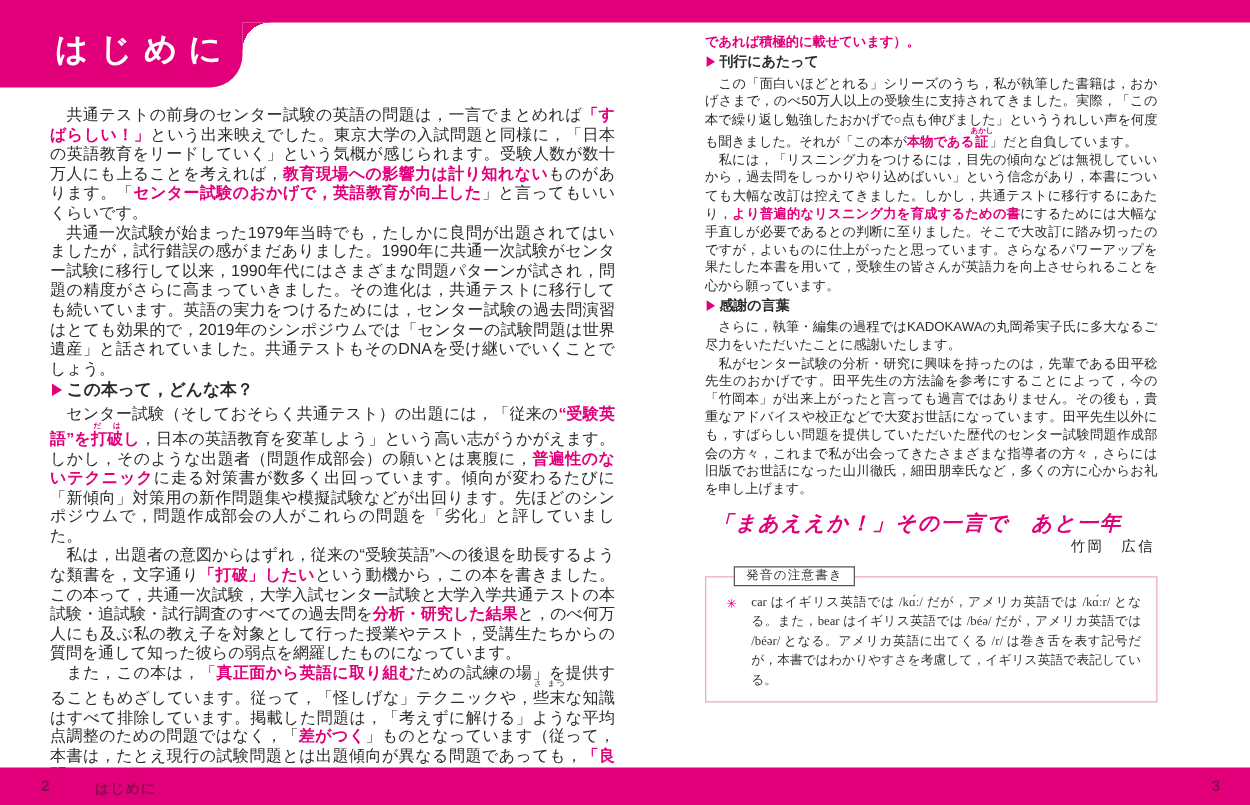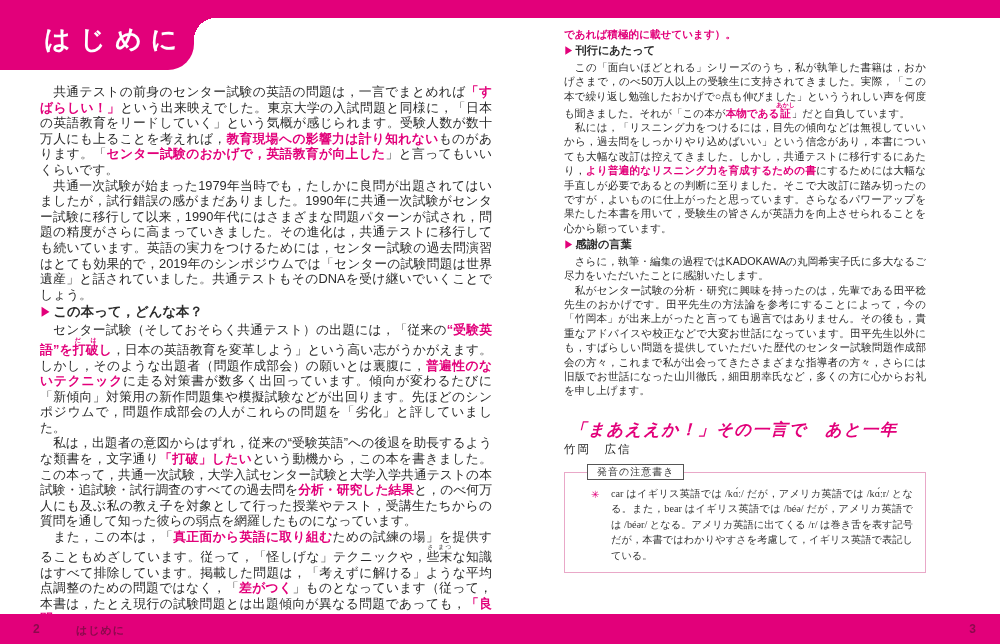--- a/index.html
+++ b/index.html
@@ -37,36 +37,36 @@
   .col-left{left:40px;top:84px;width:452px;font-size:12.8px;line-height:15.6px;}
   .col-right{left:564px;top:27px;width:362px;font-size:10.6px;line-height:14.4px;}
   .para{text-align:justify;}
   .heading{font-weight:bold;margin:2px 0 1px 0;}
   .col-left .heading{font-size:13.4px;}
   .col-right .heading{font-size:11.2px;}
   .heading .marker{color:var(--accent);margin-right:2px;font-size:0.85em;}
   .hl{color:var(--accent);font-weight:bold;}
   ruby rt{font-size:6px;color:inherit;letter-spacing:0;}
   .quote{
-    margin-top:25px;margin-left:6px;
+    margin-top:13px;margin-left:6px;
     font-family:"Liberation Serif","DejaVu Serif",serif;
     font-style:italic;
     color:var(--accent);
     font-size:16.5px;letter-spacing:1.5px;font-weight:bold;
     white-space:nowrap;
   }
   .author{
-    text-align:left;margin-top:5px;padding-right:2px;
+    text-align:right;margin-top:5px;padding-right:2px;
     font-size:11.5px;color:#222;letter-spacing:2px;
   }
   .note-box{
     position:relative;
     margin-top:15px;
     border:1px solid var(--box-border);
-    padding:13px 12px 9px 20px;
+    padding:13px 12px 9px 10px;
     background:#fff;
   }
   .note-label{
     position:absolute;top:-9px;left:22px;
     background:#fff;border:1px solid #555;
     font-size:10px;line-height:14px;padding:0 9px;
     color:#333;letter-spacing:1px;
   }
   .note-body{
     position:relative;

